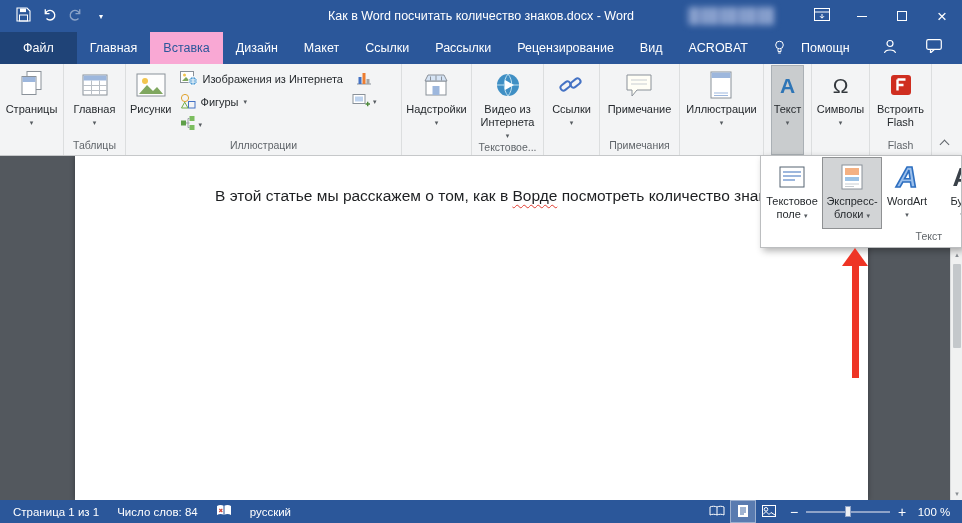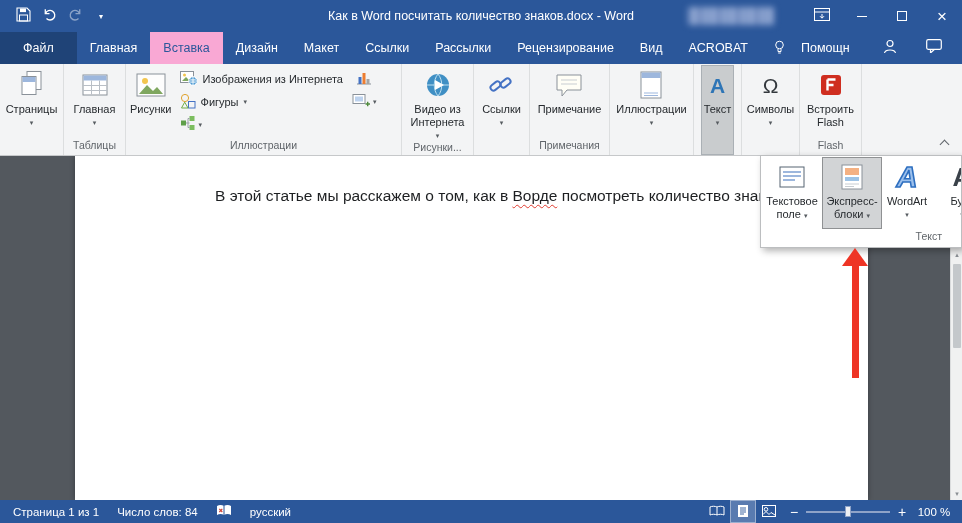--- a/index.html
+++ b/index.html
@@ -318,36 +318,52 @@
                   <path d="M13.5 12h4.5M15.7 9.8v4.4" stroke="#4f8a3d" stroke-width="1.4"></path>
                 </svg>
             </span>
             <span class="bcaret-inline">▾</span>
           </div>
         </div>
       </div>
       <div class="glabel">Иллюстрации</div>
     </div>
 
+    <div class="rgroup" style="width:70px">
+      <div class="gcontent">
+        <div class="bigbtn">
+          <span class="bicon">
+            <svg width="26" height="26" viewBox="0 0 26 26">
+                <rect x="3" y="9" width="20" height="14" fill="#fff" stroke="#8a9199"></rect>
+                <path d="M2 9l3-6h16l3 6z" fill="#d6e4f5" stroke="#8a9199"></path>
+                <path d="M7.5 8.5V4.5M13 8.5v-5M18.5 8.5V4.5" stroke="#8a9199"></path>
+                <rect x="9.5" y="14" width="7" height="9" fill="#9db7dd"></rect>
+              </svg>
+          </span>
+          <span class="blbl">Надстройки</span>
+          <span class="bcaret">▾</span>
+        </div>
+      </div>
+    </div>
 
     <div class="rgroup" style="width:72px">
       <div class="gcontent">
         <div class="bigbtn">
           <span class="bicon">
             <svg width="26" height="26" viewBox="0 0 26 26">
                 <circle cx="13" cy="13" r="11" fill="#3f8fc4"></circle>
                 <path d="M2 13h22M13 2c-5 6-5 16 0 22M13 2c5 6 5 16 0 22" stroke="#bfe0f0" fill="none"></path>
                 <path d="M10 8l9 5-9 5z" fill="#fff"></path>
               </svg>
           </span>
           <span class="blbl w58">Видео из Интернета</span>
           <span class="bcaret">▾</span>
         </div>
       </div>
-      <div class="glabel">Рисунки...</div>
+      <div class="glabel">Текстовое...</div>
     </div>
 
     <div class="rgroup" style="width:56px">
       <div class="gcontent">
         <div class="bigbtn">
           <span class="bicon">
             <svg width="26" height="26" viewBox="0 0 26 26">
                 <g fill="none" stroke="#4472c4" stroke-width="2">
                   <rect x="2" y="11" width="11" height="6" rx="3" transform="rotate(-38 7.5 14)"></rect>
                   <rect x="12" y="8" width="11" height="6" rx="3" transform="rotate(-38 17.5 11)"></rect>

